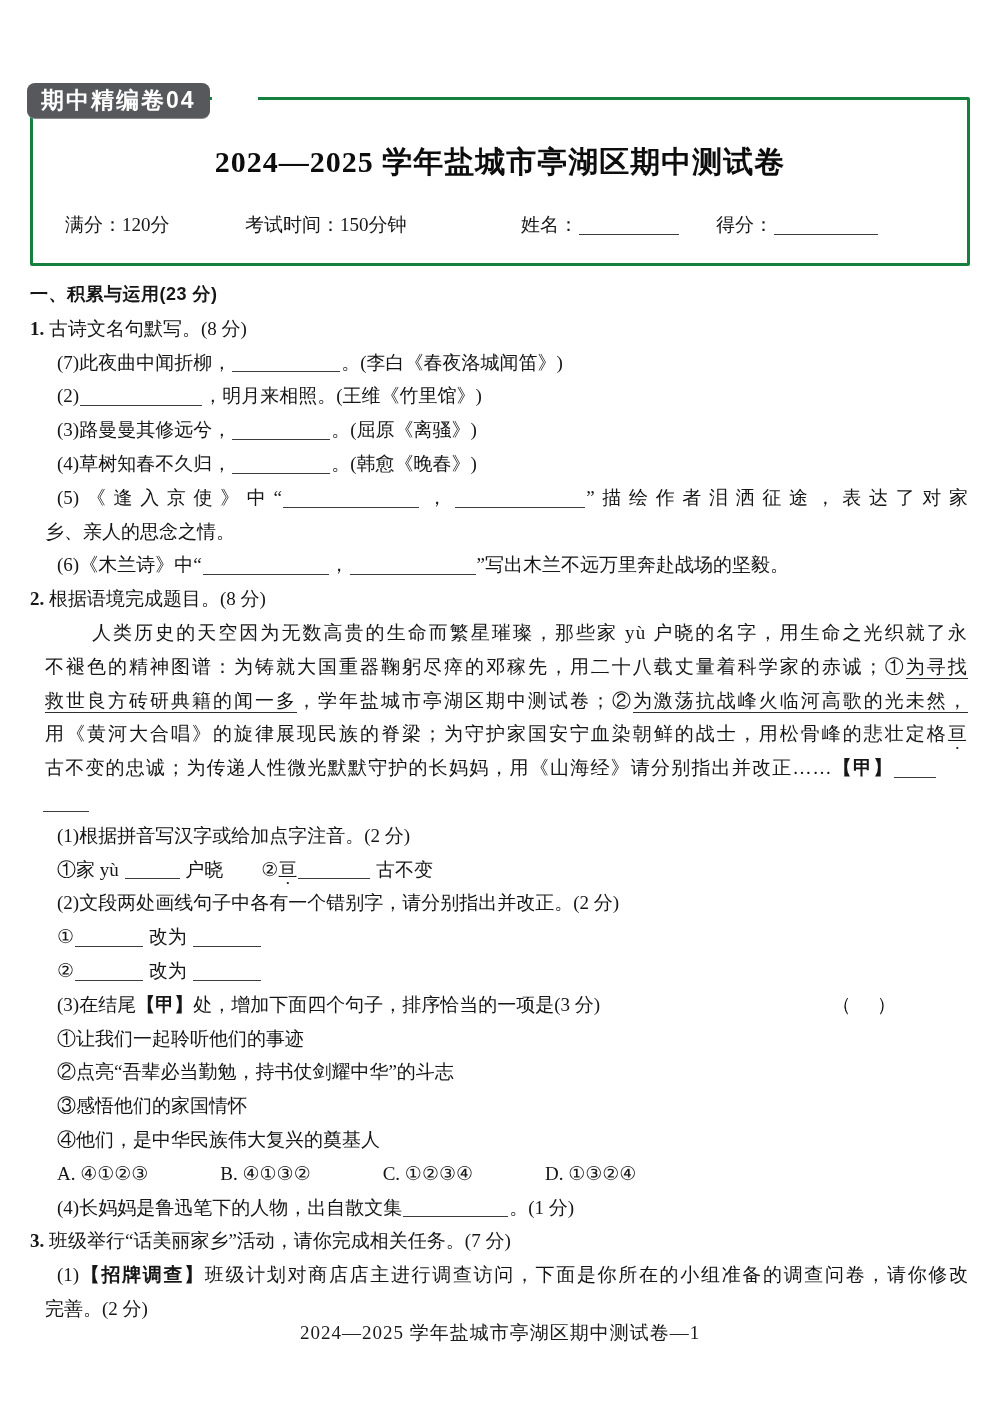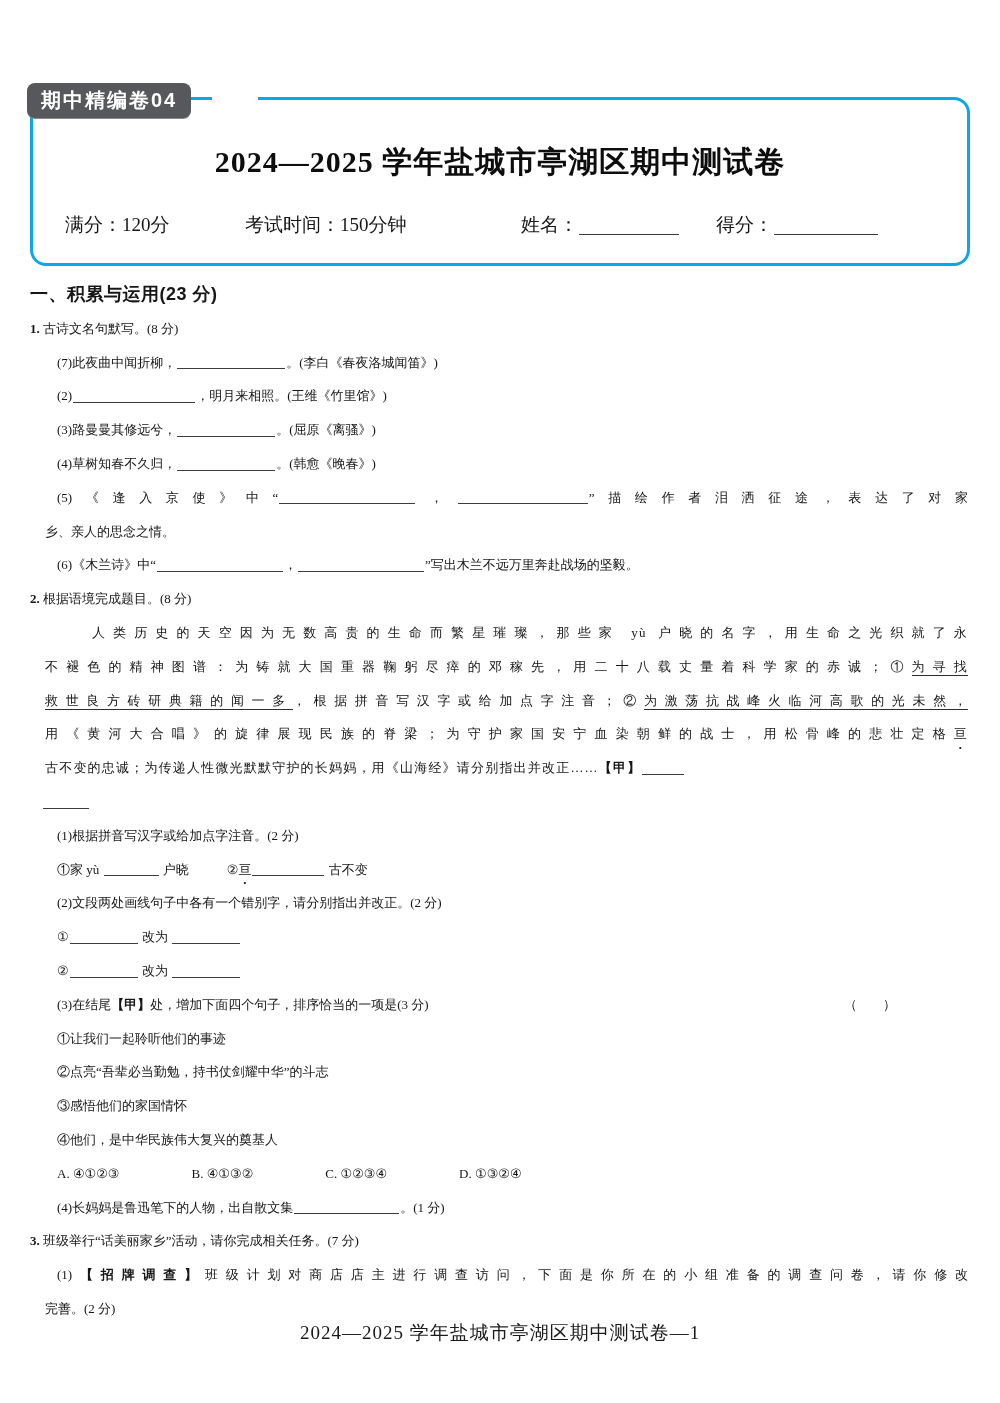--- a/index.html
+++ b/index.html
@@ -5,46 +5,46 @@
   html,body{margin:0;padding:0;}
   body{
     width:1000px;height:1403px;position:relative;background:#ffffff;
     font-family:"Liberation Serif","DejaVu Serif",serif;color:#161616;
     overflow:hidden;
   }
   
   .badge{
     position:absolute;left:27px;top:83px;height:35px;line-height:35px;
     padding:0 14px;background:#57585c;color:#fff;font-weight:bold;
-    font-size:20px;border-radius:8px;letter-spacing:2px;
+    font-size:23px;border-radius:8px;letter-spacing:2px;
     font-family:"Liberation Sans","DejaVu Sans",sans-serif;
     box-shadow:0 1px 0 #8a8a8a;z-index:3;
   }
   
   .headbox{
     position:absolute;left:30px;top:97px;width:934px;height:163px;
-    border:3px solid #0ea5e9;border-radius:16px;background:#fff;z-index:1;
+    border:3px solid #15803d;border-radius:2px;background:#fff;z-index:1;
   }
   .border-gap{
     position:absolute;left:212px;top:92px;width:46px;height:12px;background:#fff;z-index:2;
   }
   .headbox .title{
     position:absolute;left:0;right:0;top:42px;text-align:center;
     font-size:30px;font-weight:bold;letter-spacing:1px;color:#0d0d0d;
     font-family:"Liberation Serif","DejaVu Serif",serif;
   }
   .infoitem{position:absolute;top:112px;font-size:19px;white-space:nowrap;}
   .blank{
     display:inline-block;height:1em;border-bottom:1.5px solid #3c3c3c;
     vertical-align:-0.2em;margin:0 1px;
   }
   .spacer{display:inline-block;height:1px;}
   
   .examlines{position:absolute;left:30px;top:278px;width:938px;z-index:1;}
-  .line{height:33.8px;line-height:33.8px;font-size:13px;white-space:nowrap;}
+  .line{height:33.8px;line-height:33.8px;font-size:19px;white-space:nowrap;}
   .line.h{
     font-family:"Liberation Sans","DejaVu Sans",sans-serif;
     font-weight:bold;font-size:18px;letter-spacing:0.5px;
   }
   .line.p{letter-spacing:1.2px;}
   .line.j{text-align:justify;text-align-last:justify;white-space:normal;}
   .seg{white-space:pre-wrap;}
   .seg.u{border-bottom:1.5px solid #2e2e2e;padding-bottom:1px;}
   .seg.b{font-weight:bold;}
   .dotchar{position:relative;display:inline-block;line-height:inherit;}
@@ -85,21 +85,21 @@
     <div class="line" style="padding-left: 27px;"><span class="seg">(7)此夜曲中闻折柳，</span><span class="blank" style="width: 108px;"></span><span class="seg">。(李白《春夜洛城闻笛》)</span></div>
     <div class="line" style="padding-left: 27px;"><span class="seg">(2)</span><span class="blank" style="width: 122px;"></span><span class="seg">，明月来相照。(王维《竹里馆》)</span></div>
     <div class="line" style="padding-left: 27px;"><span class="seg">(3)路曼曼其修远兮，</span><span class="blank" style="width: 98px;"></span><span class="seg">。(屈原《离骚》)</span></div>
     <div class="line" style="padding-left: 27px;"><span class="seg">(4)草树知春不久归，</span><span class="blank" style="width: 98px;"></span><span class="seg">。(韩愈《晚春》)</span></div>
     <div class="line j" style="padding-left: 27px;"><span class="seg">(5)《逢入京使》中“</span><span class="blank" style="width: 136px;"></span><span class="seg">，</span><span class="blank" style="width: 130px;"></span><span class="seg">”描绘作者泪洒征途，表达了对家</span></div>
     <div class="line" style="padding-left: 15px;"><span class="seg">乡、亲人的思念之情。</span></div>
     <div class="line" style="padding-left: 27px;"><span class="seg">(6)《木兰诗》中“</span><span class="blank" style="width: 126px;"></span><span class="seg">，</span><span class="blank" style="width: 126px;"></span><span class="seg">”写出木兰不远万里奔赴战场的坚毅。</span></div>
     <div class="line"><span class="seg b">2.</span><span class="seg"> 根据语境完成题目。(8 分)</span></div>
     <div class="line j p" style="padding-left: 62px;"><span class="seg">人类历史的天空因为无数高贵的生命而繁星璀璨，那些家 yù 户晓的名字，用生命之光织就了永</span></div>
     <div class="line j p" style="padding-left: 15px;"><span class="seg">不褪色的精神图谱：为铸就大国重器鞠躬尽瘁的邓稼先，用二十八载丈量着科学家的赤诚；①</span><span class="seg u">为寻找</span></div>
-    <div class="line j p" style="padding-left: 15px;"><span class="seg u">救世良方砖研典籍的闻一多</span><span class="seg">，根据拼音写汉字或给加点字注音；②</span><span class="seg u">为激荡抗战峰火临河高歌的光未然，</span></div>
+    <div class="line j p" style="padding-left: 15px;"><span class="seg u">救世良方砖研典籍的闻一多</span><span class="seg">，学年盐城市亭湖区期中测试卷；②</span><span class="seg u">为激荡抗战峰火临河高歌的光未然，</span></div>
     <div class="line j p" style="padding-left: 15px;"><span class="seg">用《黄河大合唱》的旋律展现民族的脊梁；为守护家国安宁血染朝鲜的战士，用松骨峰的悲壮定格</span><span class="seg dotchar">亘</span></div>
     <div class="line p" style="padding-left: 15px;"><span class="seg">古不变的忠诚；为传递人性微光默默守护的长妈妈，用《山海经》请分别指出并改正……</span><span class="seg b">【甲】</span><span class="blank" style="width: 42px;"></span></div>
     <div class="line" style="padding-left: 12px;"><span class="blank" style="width: 46px;"></span></div>
     <div class="line" style="padding-left: 27px;"><span class="seg">(1)根据拼音写汉字或给加点字注音。(2 分)</span></div>
     <div class="line" style="padding-left: 27px;"><span class="seg">①家 yù </span><span class="blank" style="width: 55px;"></span><span class="seg"> 户晓</span><span class="spacer" style="width: 38px;"></span><span class="seg">②</span><span class="seg dotchar">亘</span><span class="blank" style="width: 72px;"></span><span class="seg"> 古不变</span></div>
     <div class="line" style="padding-left: 27px;"><span class="seg">(2)文段两处画线句子中各有一个错别字，请分别指出并改正。(2 分)</span></div>
     <div class="line" style="padding-left: 27px;"><span class="seg">①</span><span class="blank" style="width: 68px;"></span><span class="seg"> 改为 </span><span class="blank" style="width: 68px;"></span></div>
     <div class="line" style="padding-left: 27px;"><span class="seg">②</span><span class="blank" style="width: 68px;"></span><span class="seg"> 改为 </span><span class="blank" style="width: 68px;"></span></div>
     <div class="line flexline" style="padding-left: 27px;">
       <span class="lft"><span class="seg">(3)在结尾</span><span class="seg b">【甲】</span><span class="seg">处，增加下面四个句子，排序恰当的一项是(3 分)</span></span>

